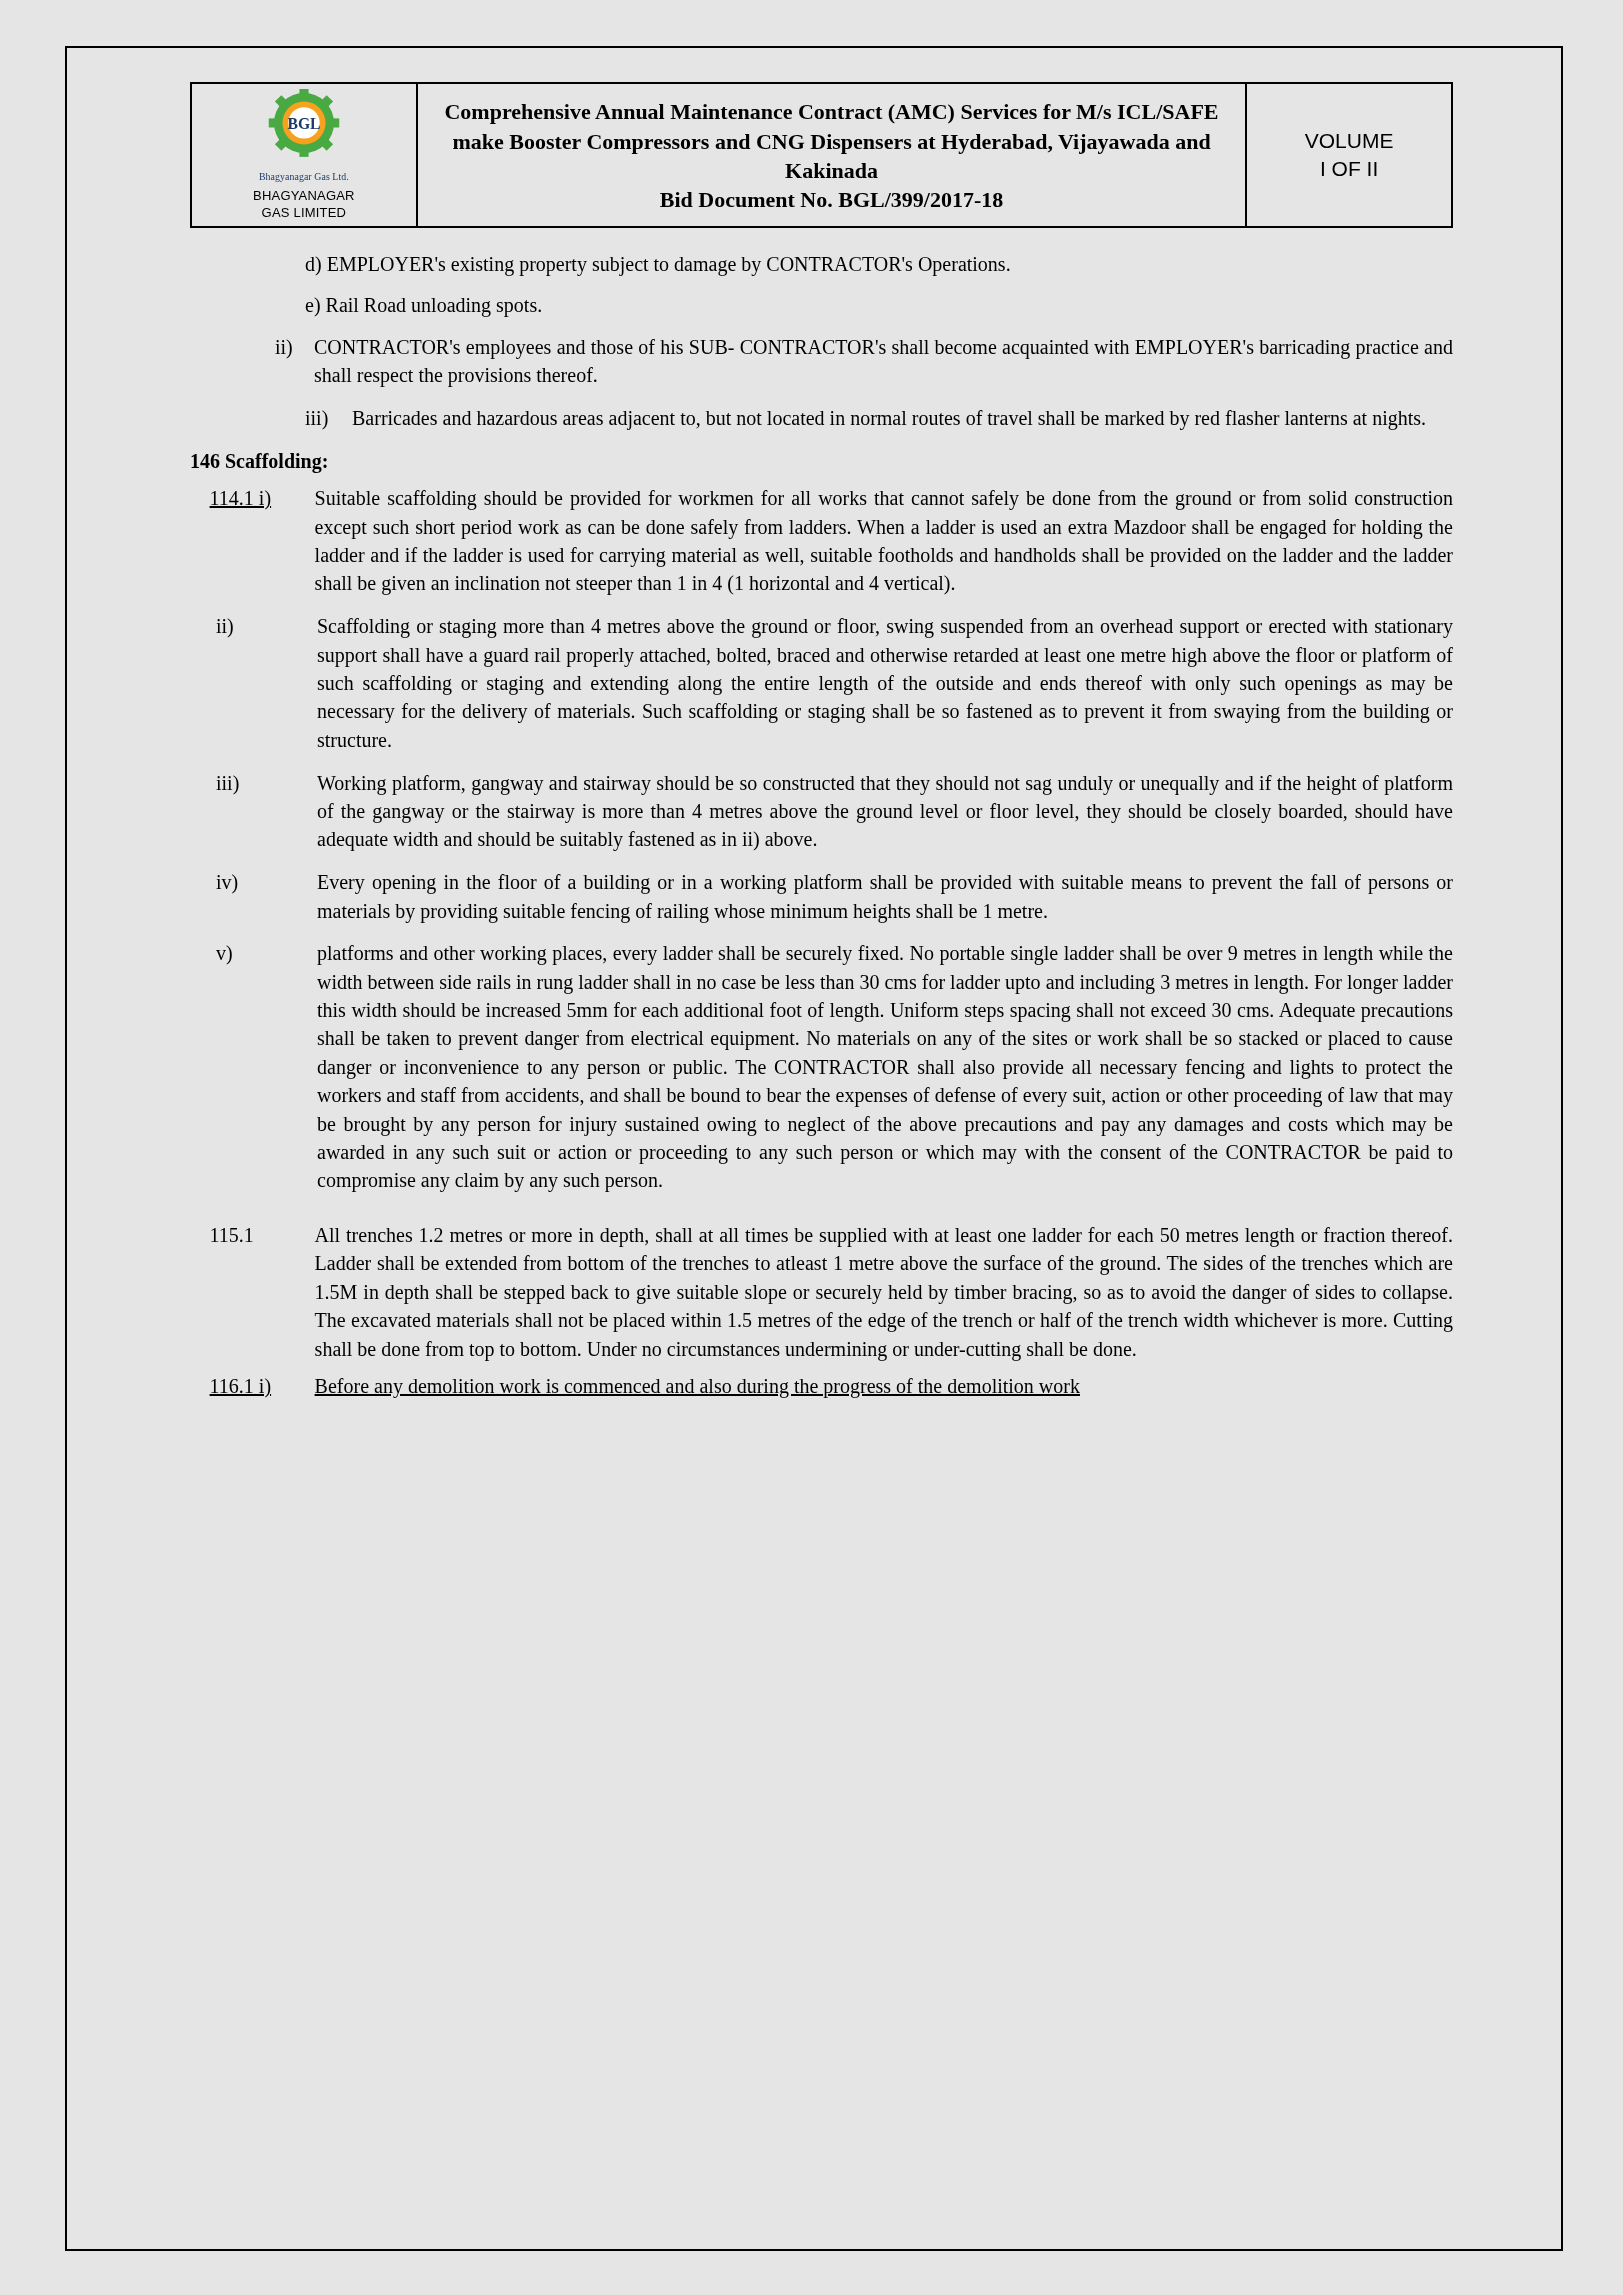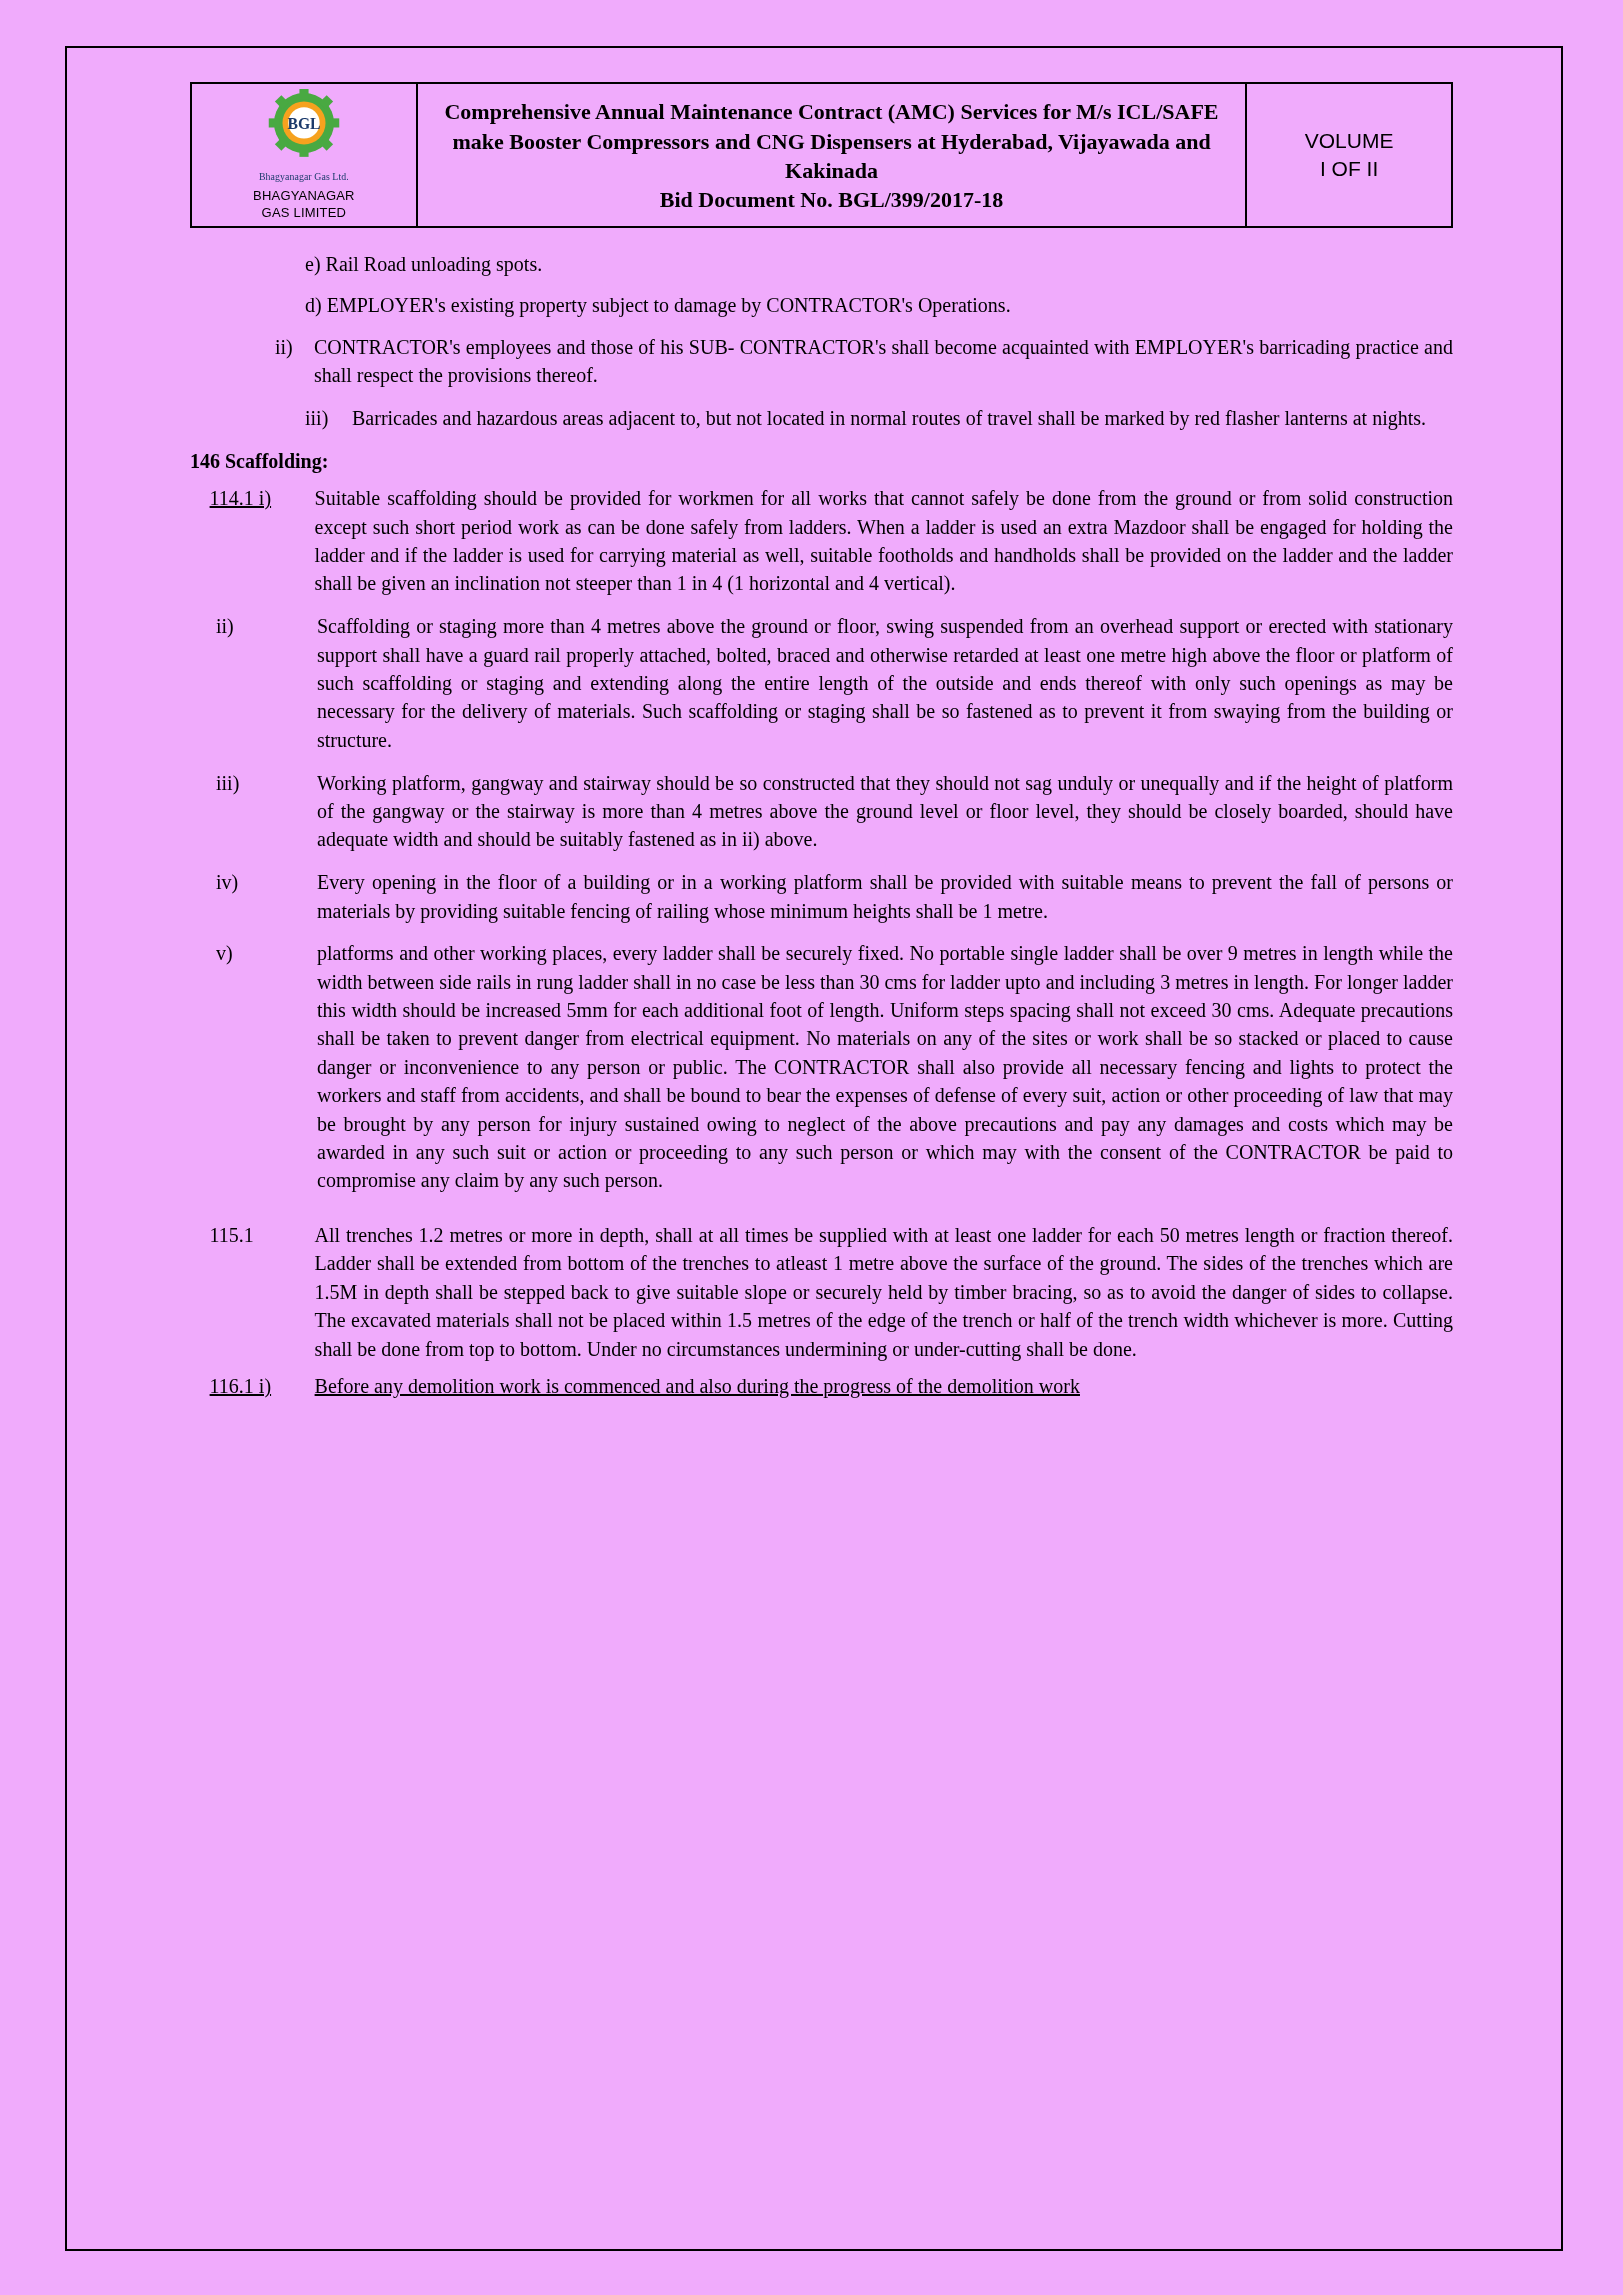--- a/index.html
+++ b/index.html
@@ -9,21 +9,21 @@
   }
   body {
     font-family: "Liberation Serif", serif;
     color: #000000;
   }
   .page {
     position: relative;
     width: 1623px;
     height: 2295px;
     box-sizing: border-box;
-    background: #f0abfc;
+    background: #e5e5e5;
     margin: 0 auto;
   }
   .page-border {
     position: absolute;
     left: 65px;
     top: 46px;
     width: 1498px;
     height: 2205px;
     border: 2px solid #000;
     box-sizing: border-box;
@@ -198,22 +198,22 @@
         <td class="hdr-vol-cell">
           <div class="hdr-vol">VOLUME</div>
           <div class="hdr-vol">I OF II</div>
         </td>
       </tr>
     </tbody>
       </table>
 
     <div class="body-area">
 
+      <p class="para lvl-d nojust">d) EMPLOYER's existing property subject to damage by CONTRACTOR's Operations.</p>
       <p class="para lvl-d nojust">e) Rail Road unloading spots.</p>
-      <p class="para lvl-d nojust">d) EMPLOYER's existing property subject to damage by CONTRACTOR's Operations.</p>
 
       <div class="row" style="margin-left:85px;">
         <div class="marker" style="width:39px;">ii)</div>
         <div class="text">CONTRACTOR's employees and those of his SUB- CONTRACTOR's shall become acquainted with EMPLOYER's barricading practice and shall respect the provisions thereof.</div>
       </div>
 
       <div class="row" style="margin-left:115px;">
         <div class="marker" style="width:47px;">iii)</div>
         <div class="text">Barricades and hazardous areas adjacent to, but not located in normal routes of travel shall be marked by red flasher lanterns at nights.</div>
       </div>

